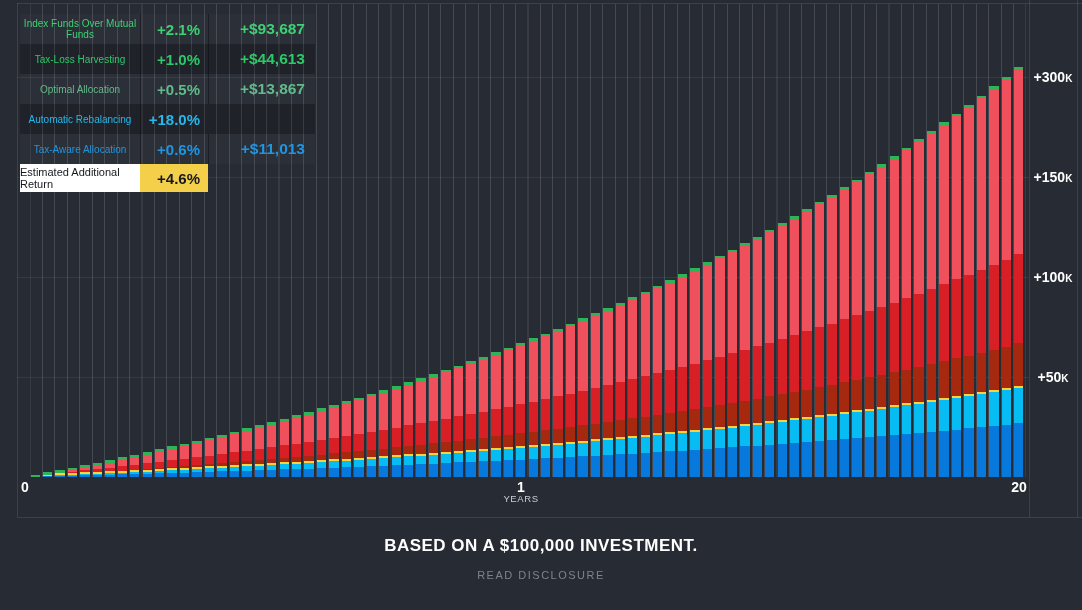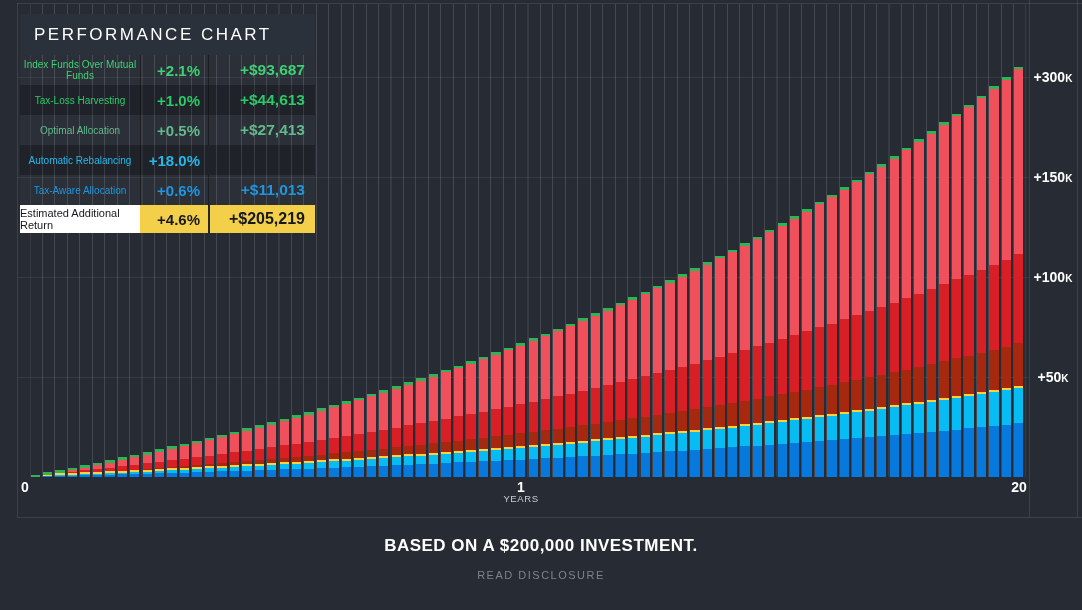--- a/index.html
+++ b/index.html
@@ -874,48 +874,46 @@
     <div class="ytick" style="left: 1029px; top: 169px;"><span>+150</span><span class="suf">K</span></div>
     <div class="ytick" style="left: 1029px; top: 69px;"><span>+300</span><span class="suf">K</span></div>
   </div>
 
 <div class="xtick" style="left:18px;top:479px;width:14px;">0</div>
 <div class="xtick" style="left:501px;top:479px;width:40px;">1</div>
 <div class="xaxis-name" style="left:491px;top:493px;width:60px;">YEARS</div>
 <div class="xtick" style="left:1004px;top:479px;width:30px;">20</div>
 
 <div class="panel">
-  <div class="panel-title">PERFORMANCE CHART</div>
   <div id="legend-rows">
       <div class="lrow" style="color: rgb(61, 209, 115);">
         <div class="lbl">Index Funds Over Mutual Funds</div>
         <div class="pct">+2.1%</div>
         <div class="amt">+$93,687</div>
       </div>
       <div class="lrow alt" style="color: rgb(44, 201, 104);">
         <div class="lbl">Tax-Loss Harvesting</div>
         <div class="pct">+1.0%</div>
         <div class="amt">+$44,613</div>
       </div>
       <div class="lrow" style="color: rgb(98, 186, 139);">
         <div class="lbl">Optimal Allocation</div>
         <div class="pct">+0.5%</div>
-        <div class="amt">+$27,413</div>
+        <div class="amt">+$13,867</div>
       </div>
       <div class="lrow alt" style="color: rgb(39, 183, 233);">
         <div class="lbl">Automatic Rebalancing</div>
         <div class="pct">+18.0%</div>
       </div>
       <div class="lrow" style="color: rgb(31, 150, 225);">
         <div class="lbl">Tax-Aware Allocation</div>
         <div class="pct">+0.6%</div>
         <div class="amt">+$11,013</div>
       </div>
     </div>
   <div class="trow">
     <div class="tlbl" style="background: rgb(255, 255, 255);">Estimated Additional Return</div>
     <div class="tpct" style="background: rgb(244, 207, 74);">+4.6%</div>
-    <div class="tamt" style="background: rgb(244, 207, 74);">+$205,219</div>
   </div>
 </div>
 
-<div class="headline">BASED ON A $200,000 INVESTMENT.</div>
+<div class="headline">BASED ON A $100,000 INVESTMENT.</div>
 <div class="disclosure">READ DISCLOSURE</div>
 
 </body></html>

